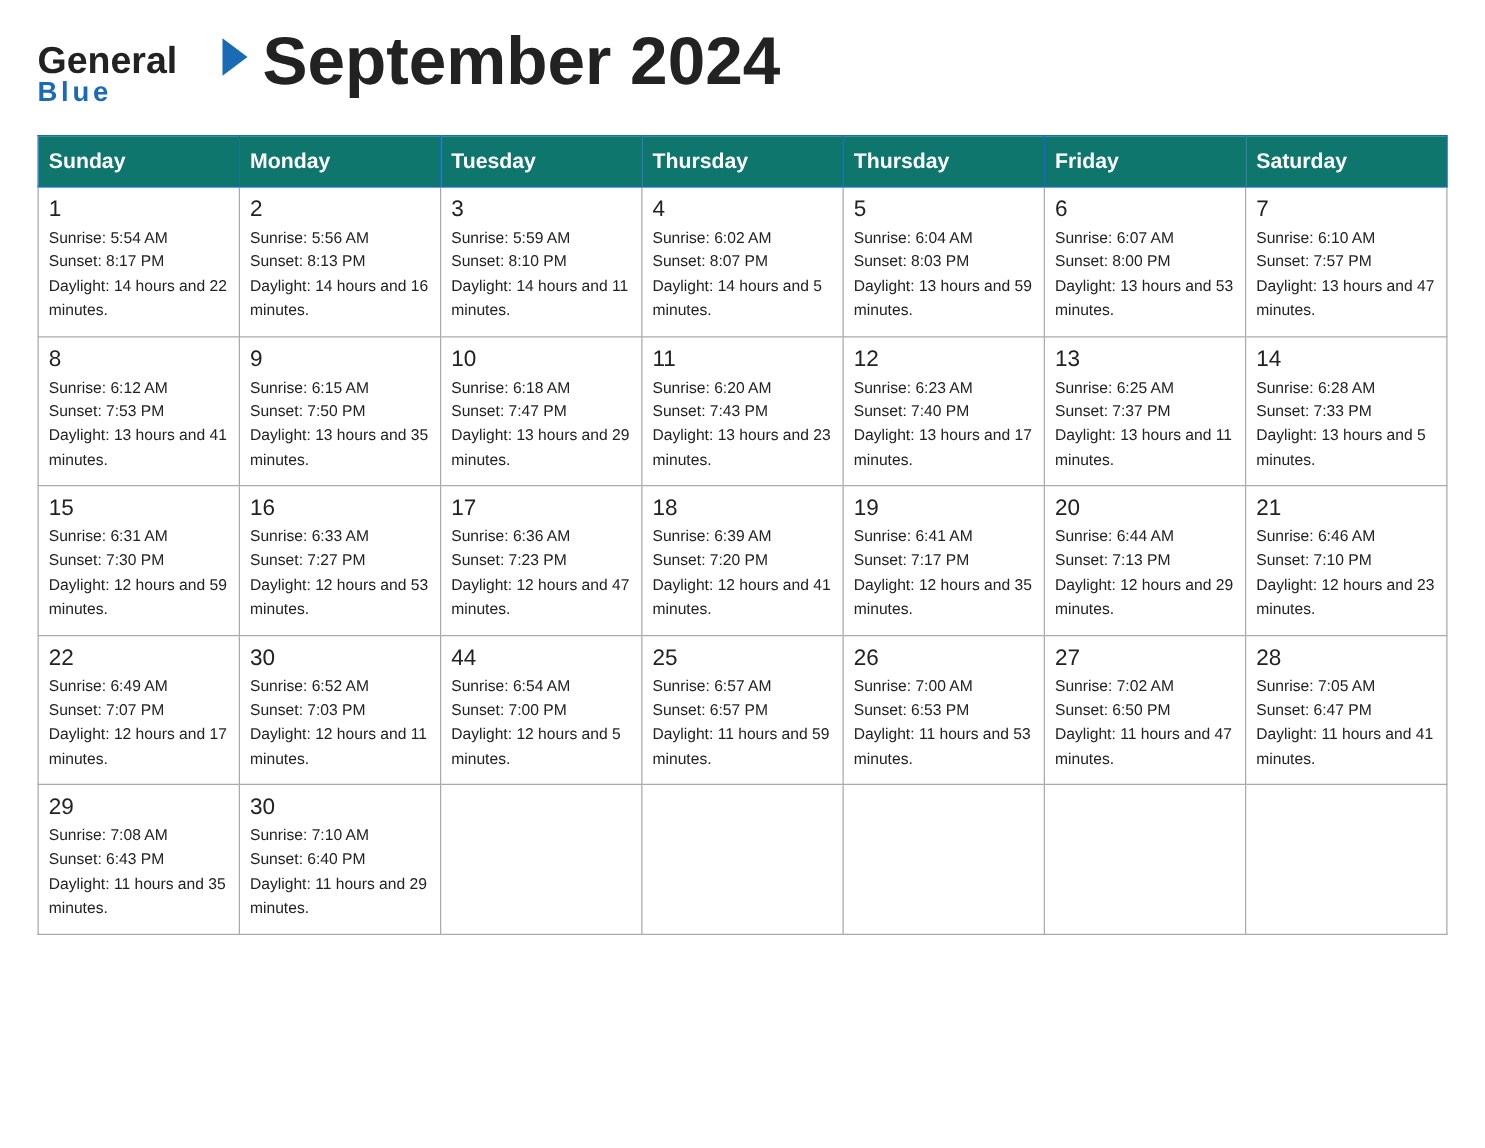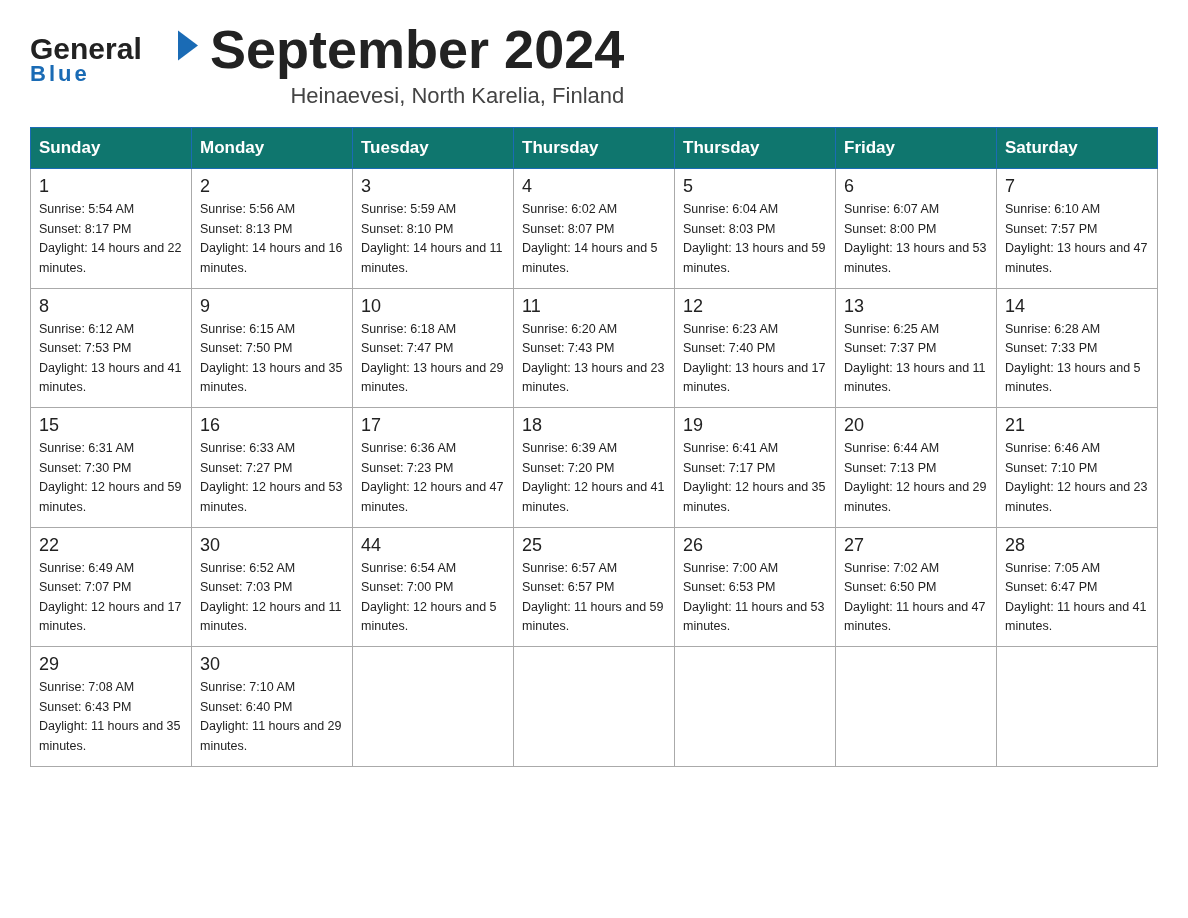--- a/index.html
+++ b/index.html
@@ -89,21 +89,20 @@
 
       <text x="0" y="36" font-family="Arial, Helvetica, sans-serif" font-size="30" font-weight="bold" fill="#222">General</text>
 
       <polygon points="148,8 148,38 168,23" fill="#1a6bb5"></polygon>
 
       <text x="0" y="58" font-family="Arial, Helvetica, sans-serif" font-size="22" font-weight="bold" fill="#1a6bb5" letter-spacing="3">Blue</text>
     </svg>
   </div>
   <div class="title-area">
     <div class="month-title">September 2024</div>
-    <div class="location-title">Heinaevesi, North Karelia, Finland</div>
   </div>
 </div>
 
 <table class="calendar-table">
   <thead>
     <tr>
 
     <th>Sunday</th>
         <th>Monday</th>
         <th>Tuesday</th>

